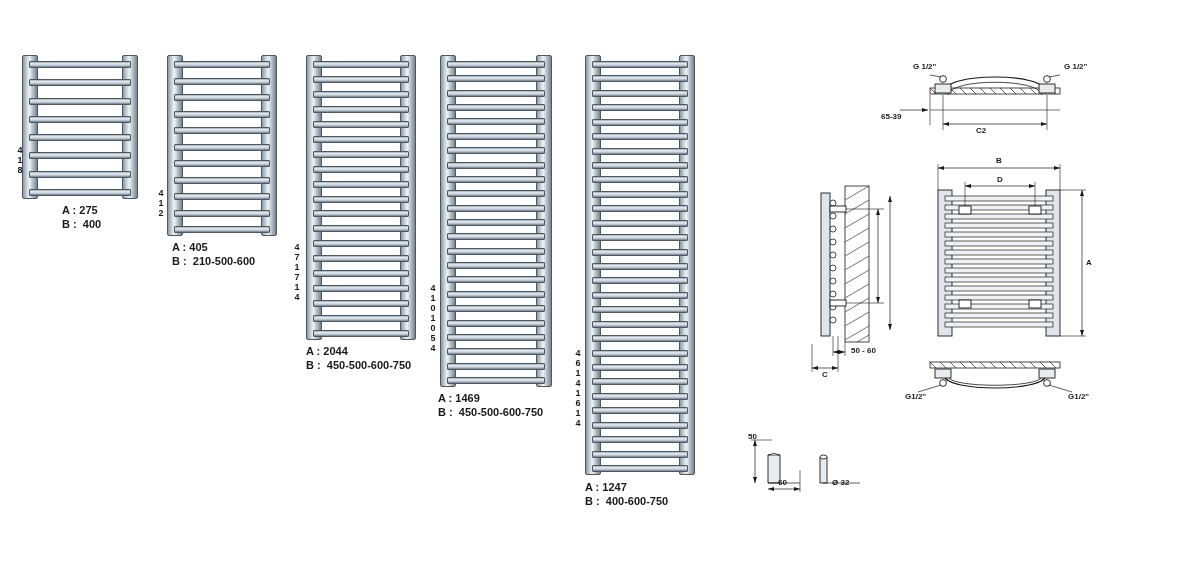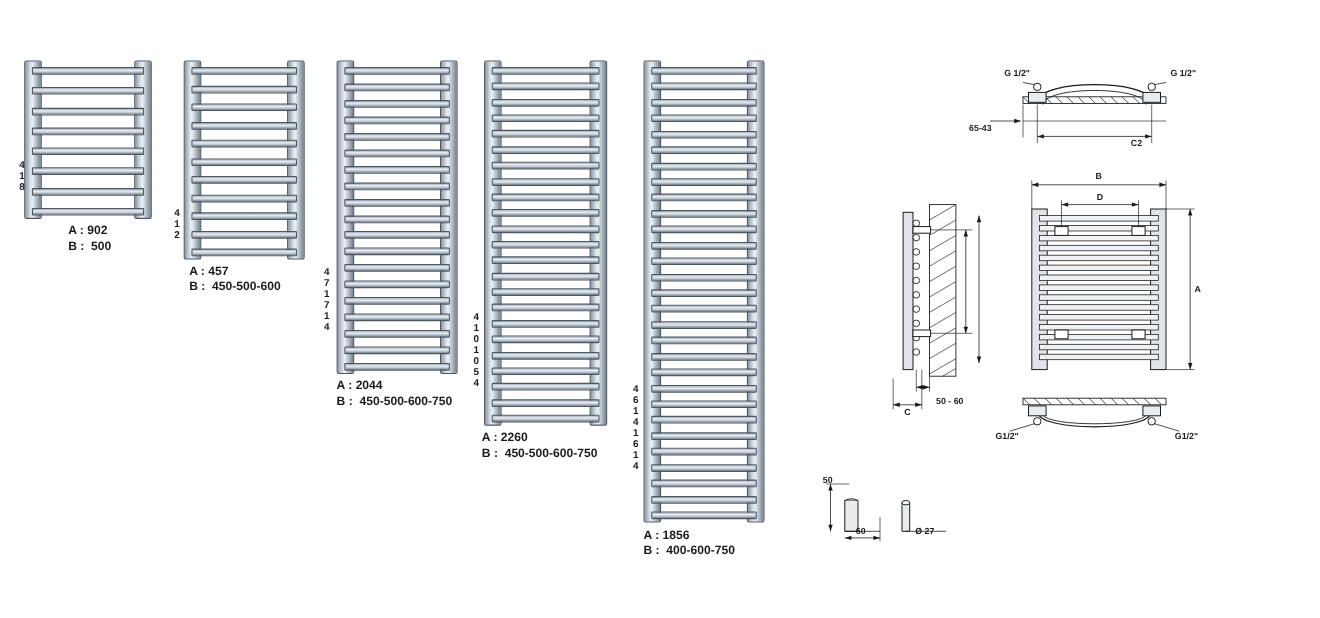--- a/index.html
+++ b/index.html
@@ -44,22 +44,22 @@
         <div class="rail" style="top: 97.4286px;"></div>
         <div class="rail" style="top: 115.714px;"></div>
         <div class="rail" style="top: 134px;"></div>
       </div>
   </div>
   <div class="vlabel" style="left:14px;top:145px;">
       <div>4</div>
       <div>1</div>
       <div>8</div>
     </div>
-  <div class="cap" style="left:62px;top:203px;">A : 902</div>
-  <div class="cap" style="left:62px;top:217px;">B :  500</div>
+  <div class="cap" style="left:62px;top:203px;">A : 275</div>
+  <div class="cap" style="left:62px;top:217px;">B :  400</div>
 
   <div class="rad" id="r2" style="left:167px;top:55px;width:110px;height:181px;">
     <div class="post left"></div>
     <div class="post right"></div>
     <div class="rails">
         <div class="rail" style="top: 6px;"></div>
         <div class="rail" style="top: 22.5px;"></div>
         <div class="rail" style="top: 39px;"></div>
         <div class="rail" style="top: 55.5px;"></div>
         <div class="rail" style="top: 72px;"></div>
@@ -69,22 +69,22 @@
         <div class="rail" style="top: 138px;"></div>
         <div class="rail" style="top: 154.5px;"></div>
         <div class="rail" style="top: 171px;"></div>
       </div>
   </div>
   <div class="vlabel" style="left:155px;top:188px;">
       <div>4</div>
       <div>1</div>
       <div>2</div>
     </div>
-  <div class="cap" style="left:172px;top:240px;">A : 457</div>
-  <div class="cap" style="left:172px;top:254px;">B :  450-500-600</div>
+  <div class="cap" style="left:172px;top:240px;">A : 405</div>
+  <div class="cap" style="left:172px;top:254px;">B :  210-500-600</div>
 
   <div class="rad" id="r3" style="left:306px;top:55px;width:110px;height:285px;">
     <div class="post left"></div>
     <div class="post right"></div>
     <div class="rails">
         <div class="rail" style="top: 6px;"></div>
         <div class="rail" style="top: 20.9444px;"></div>
         <div class="rail" style="top: 35.8889px;"></div>
         <div class="rail" style="top: 50.8333px;"></div>
         <div class="rail" style="top: 65.7778px;"></div>
@@ -146,21 +146,21 @@
   </div>
   <div class="vlabel" style="left:427px;top:283px;">
       <div>4</div>
       <div>1</div>
       <div>0</div>
       <div>1</div>
       <div>0</div>
       <div>5</div>
       <div>4</div>
     </div>
-  <div class="cap" style="left:438px;top:391px;">A : 2260</div>
+  <div class="cap" style="left:438px;top:391px;">A : 1469</div>
   <div class="cap" style="left:438px;top:405px;">B :  450-500-600-750</div>
 
   <div class="rad" id="r5" style="left:585px;top:55px;width:110px;height:420px;">
     <div class="post left"></div>
     <div class="post right"></div>
     <div class="rails">
         <div class="rail" style="top: 6px;"></div>
         <div class="rail" style="top: 20.4286px;"></div>
         <div class="rail" style="top: 34.8571px;"></div>
         <div class="rail" style="top: 49.2857px;"></div>
@@ -194,21 +194,21 @@
   <div class="vlabel" style="left:572px;top:348px;">
       <div>4</div>
       <div>6</div>
       <div>1</div>
       <div>4</div>
       <div>1</div>
       <div>6</div>
       <div>1</div>
       <div>4</div>
     </div>
-  <div class="cap" style="left:585px;top:480px;">A : 1856</div>
+  <div class="cap" style="left:585px;top:480px;">A : 1247</div>
   <div class="cap" style="left:585px;top:494px;">B :  400-600-750</div>
 
   <svg width="1200" height="562">
 
     <rect x="930" y="88" width="130" height="6" fill="none" stroke="#1a1a1a" stroke-width="0.8"></rect>
     <g stroke="#1a1a1a" stroke-width="0.7">
       <line x1="936" y1="94" x2="930" y2="88"></line>
       <line x1="946" y1="94" x2="940" y2="88"></line>
       <line x1="956" y1="94" x2="950" y2="88"></line>
       <line x1="966" y1="94" x2="960" y2="88"></line>
@@ -240,22 +240,22 @@
 
     <line x1="943" y1="124" x2="1047" y2="124" stroke="#1a1a1a" stroke-width="0.7"></line>
     <polygon points="943,124 949,122 949,126" fill="#1a1a1a"></polygon>
     <polygon points="1047,124 1041,122 1041,126" fill="#1a1a1a"></polygon>
 
     <line x1="900" y1="110" x2="928" y2="110" stroke="#1a1a1a" stroke-width="0.7"></line>
     <polygon points="928,110 922,108 922,112" fill="#1a1a1a"></polygon>
   </svg>
   <div class="txt b" style="left:913px;top:62px;">G 1/2"</div>
   <div class="txt b" style="left:1064px;top:62px;">G 1/2"</div>
-  <div class="txt b" style="left:881px;top:112px;">65-43</div>
-  <div class="txt b" style="left:1028px;top:126px;">C2</div>
+  <div class="txt b" style="left:881px;top:112px;">65-39</div>
+  <div class="txt b" style="left:976px;top:126px;">C2</div>
 
   <svg width="1200" height="562">
 
     <rect x="821" y="193" width="9" height="143" fill="#dfe5ea" stroke="#1a1a1a" stroke-width="0.9"></rect>
     <g fill="#ffffff" stroke="#1a1a1a" stroke-width="0.8">
       <circle cx="833" cy="203" r="3"></circle>
       <circle cx="833" cy="216" r="3"></circle>
       <circle cx="833" cy="229" r="3"></circle>
       <circle cx="833" cy="242" r="3"></circle>
       <circle cx="833" cy="255" r="3"></circle>
@@ -299,21 +299,21 @@
     <polygon points="845,352 839,350 839,354" fill="#1a1a1a"></polygon>
     <line x1="833" y1="336" x2="833" y2="356" stroke="#1a1a1a" stroke-width="0.6"></line>
     <line x1="845" y1="342" x2="845" y2="356" stroke="#1a1a1a" stroke-width="0.6"></line>
 
     <line x1="812" y1="368" x2="838" y2="368" stroke="#1a1a1a" stroke-width="0.7"></line>
     <polygon points="812,368 818,366 818,370" fill="#1a1a1a"></polygon>
     <polygon points="838,368 832,366 832,370" fill="#1a1a1a"></polygon>
     <line x1="812" y1="344" x2="812" y2="372" stroke="#1a1a1a" stroke-width="0.6"></line>
     <line x1="838" y1="336" x2="838" y2="372" stroke="#1a1a1a" stroke-width="0.6"></line>
   </svg>
-  <div class="txt b" style="left:851px;top:360px;text-align:right;">50 - 60</div>
+  <div class="txt b" style="left:851px;top:346px;text-align:right;">50 - 60</div>
   <div class="txt b" style="left:822px;top:370px;">C</div>
 
   <svg width="1200" height="562">
 
     <rect x="938" y="190" width="14" height="146" fill="#dfe5ea" stroke="#1a1a1a" stroke-width="0.9"></rect>
     <rect x="1046" y="190" width="14" height="146" fill="#dfe5ea" stroke="#1a1a1a" stroke-width="0.9"></rect>
 
     <g stroke="#1a1a1a" stroke-width="0.7" fill="#eef2f5">
       <rect x="945" y="196" width="108" height="5"></rect>
       <rect x="945" y="205" width="108" height="5"></rect>
@@ -403,15 +403,15 @@
     <polygon points="768,489 774,487 774,491" fill="#1a1a1a"></polygon>
     <polygon points="800,489 794,487 794,491" fill="#1a1a1a"></polygon>
     <line x1="800" y1="470" x2="800" y2="492" stroke="#1a1a1a" stroke-width="0.6"></line>
 
     <path d="M820,457 L827,457 L827,483 L820,483 Z" fill="#e8ecef" stroke="#1a1a1a" stroke-width="0.9"></path>
     <ellipse cx="823.5" cy="457" rx="3.5" ry="2" fill="#ffffff" stroke="#1a1a1a" stroke-width="0.9"></ellipse>
     <line x1="823" y1="483" x2="860" y2="483" stroke="#1a1a1a" stroke-width="0.7"></line>
   </svg>
   <div class="txt b" style="left:748px;top:432px;">50</div>
   <div class="txt b" style="left:778px;top:478px;">60</div>
-  <div class="txt b" style="left:832px;top:478px;">Ø 27</div>
+  <div class="txt b" style="left:832px;top:478px;">Ø 32</div>
 
 </div>
 
 </body></html>

